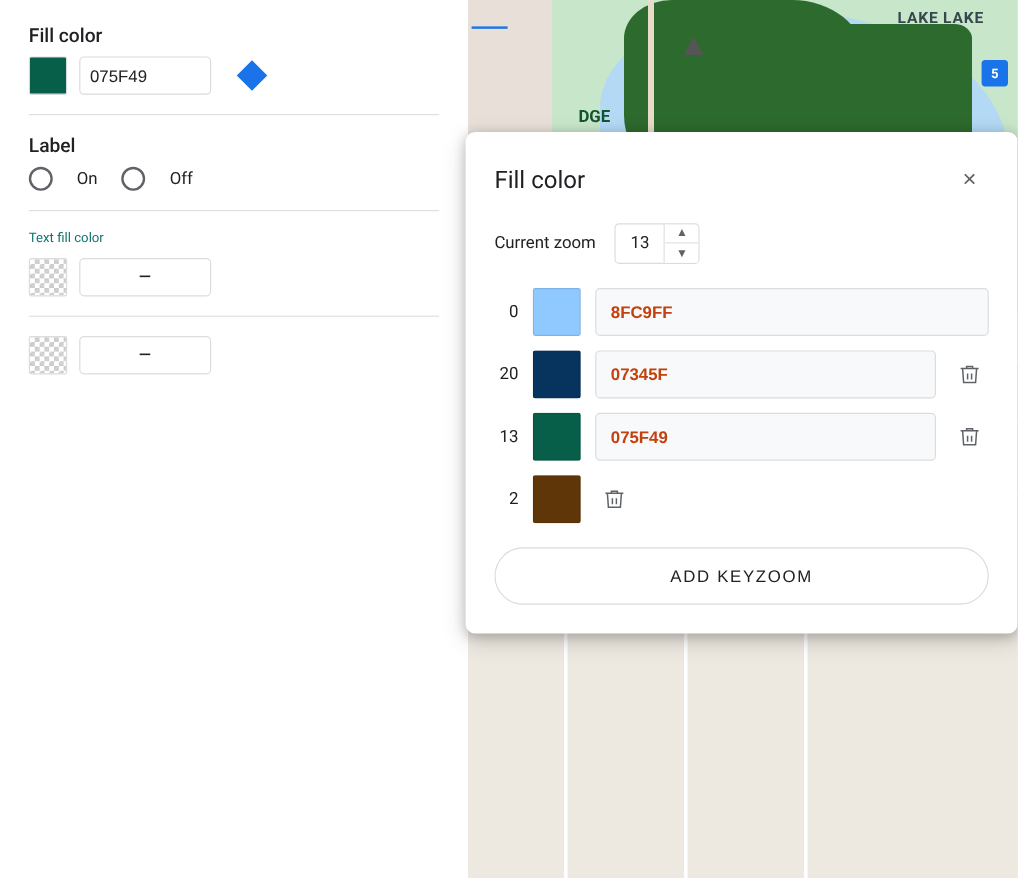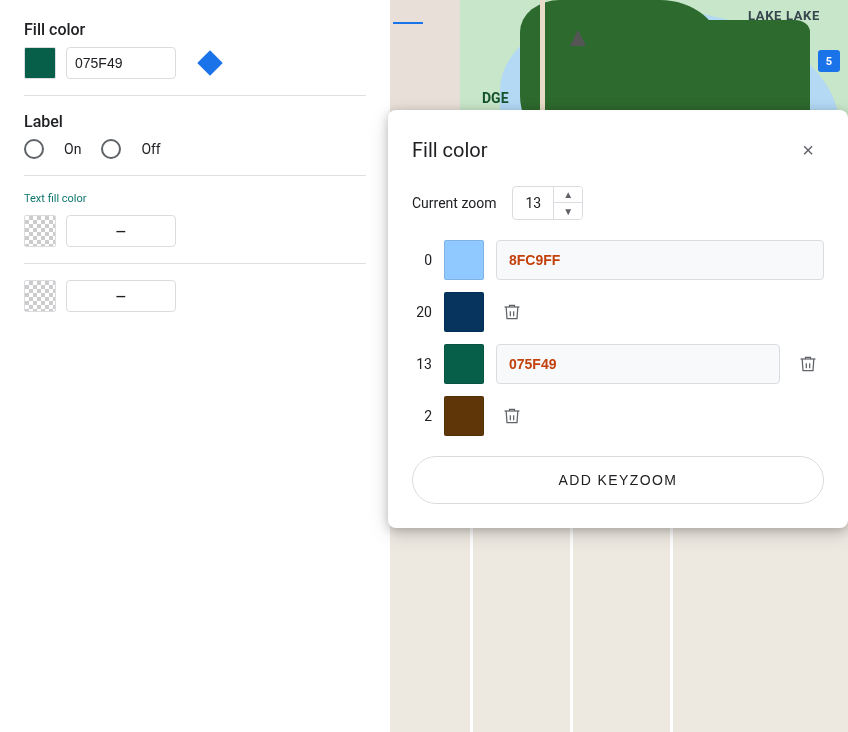--- a/index.html
+++ b/index.html
@@ -460,20 +460,21 @@
 
     <div class="color-entry-row">
       <span class="zoom-number">0</span>
       <div class="color-swatch-popup" style="background:#8FC9FF;"></div>
       <input class="color-hex-input" type="text" value="8FC9FF" style="">
     </div>
 
     <div class="color-entry-row">
       <span class="zoom-number">20</span>
       <div class="color-swatch-popup" style="background:#07345F;"></div>
+      <input class="color-hex-input" type="text" value="07345F" style="">
       <button class="delete-btn">
         <svg width="20" height="20" viewBox="0 0 24 24" fill="none" stroke="currentColor" stroke-width="1.5">
           <polyline points="3 6 5 6 21 6"></polyline>
           <path d="M19 6l-1 14H6L5 6"></path>
           <path d="M10 11v6"></path>
           <path d="M14 11v6"></path>
           <path d="M9 6V4h6v2"></path>
         </svg>
       </button>
     </div>

